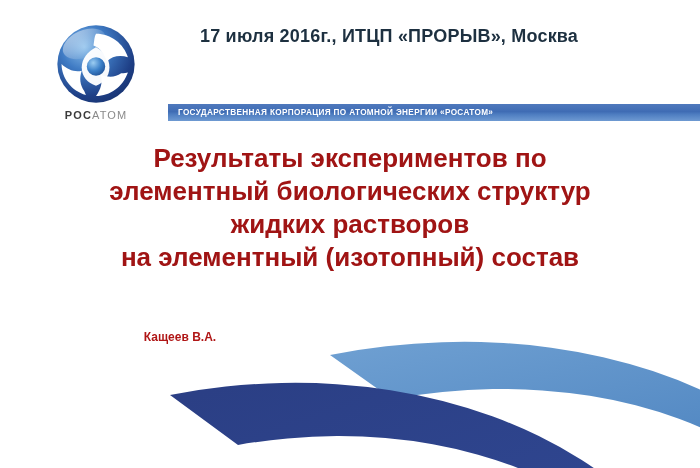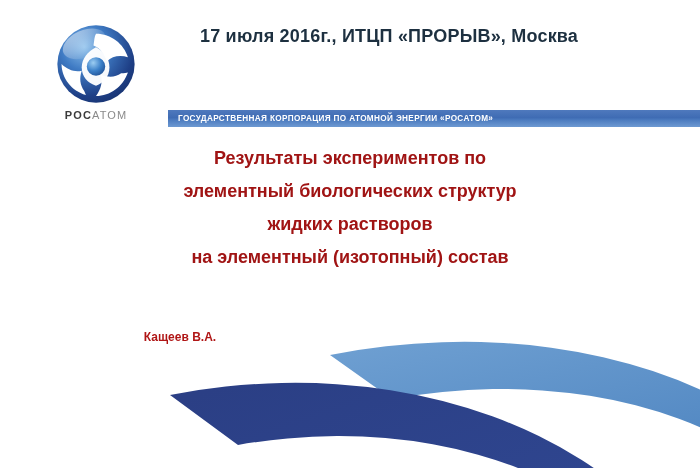--- a/index.html
+++ b/index.html
@@ -77,21 +77,20 @@
 
   
   .corp-bar {
     position: absolute;
     left: 168px;
     top: 104px;
     right: 0;
     height: 17px;
     background: linear-gradient(to bottom, #4f79bd 0%, #3f6cb4 45%, #4d7cc0 60%, #6e9ad2 100%);
     z-index: 4;
-    margin-top: 6px;
   }
   .corp-bar-text {
     position: absolute;
     left: 10px;
     top: 0;
     height: 17px;
     line-height: 17px;
     font-size: 8.2px;
     font-weight: bold;
     color: #ffffff;
@@ -102,21 +101,21 @@
   
   .title-block {
     position: absolute;
     left: 30px;
     top: 142px;
     width: 640px;
     text-align: center;
     z-index: 6;
   }
   .title-line {
-    font-size: 18px;
+    font-size: 26px;
     font-weight: bold;
     color: #A01414;
     line-height: 33px;
     white-space: nowrap;
   }
 
   
   .author {
     position: absolute;
     left: 30px;

